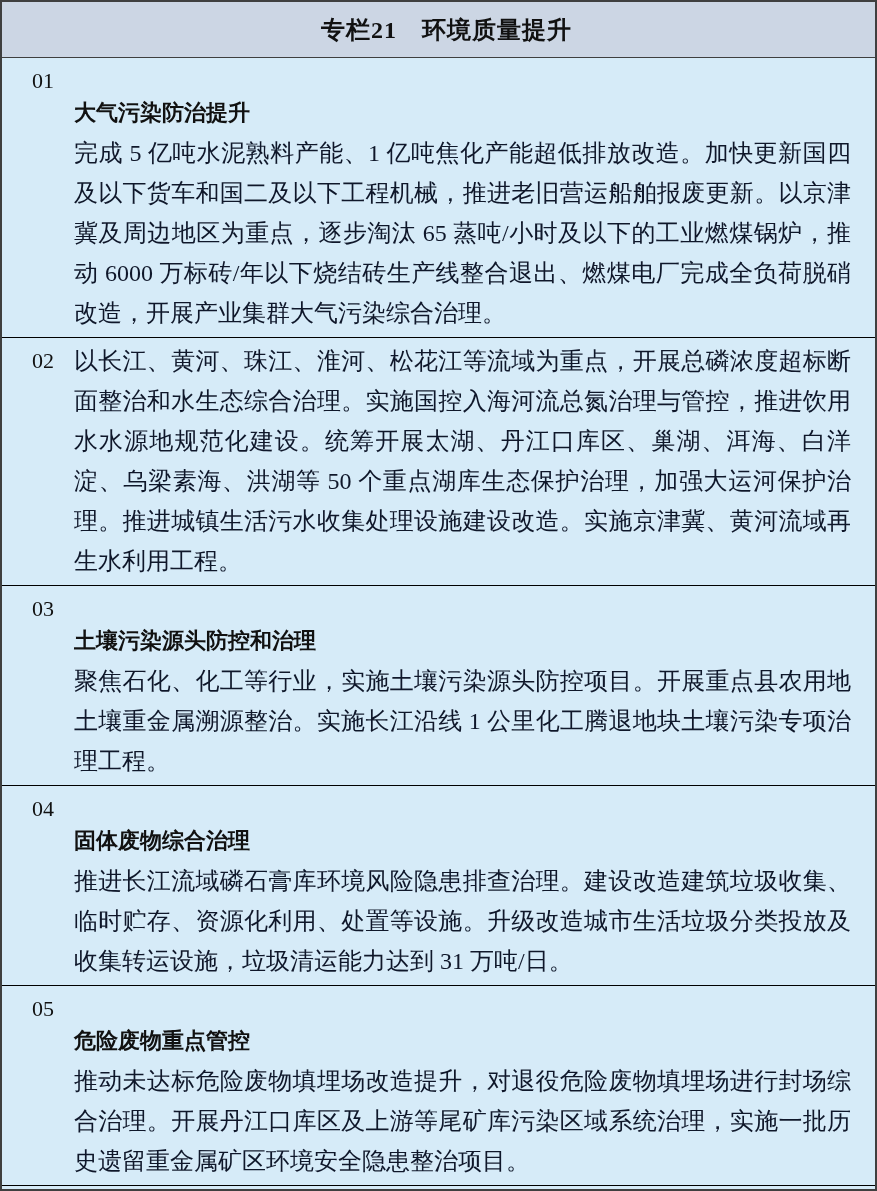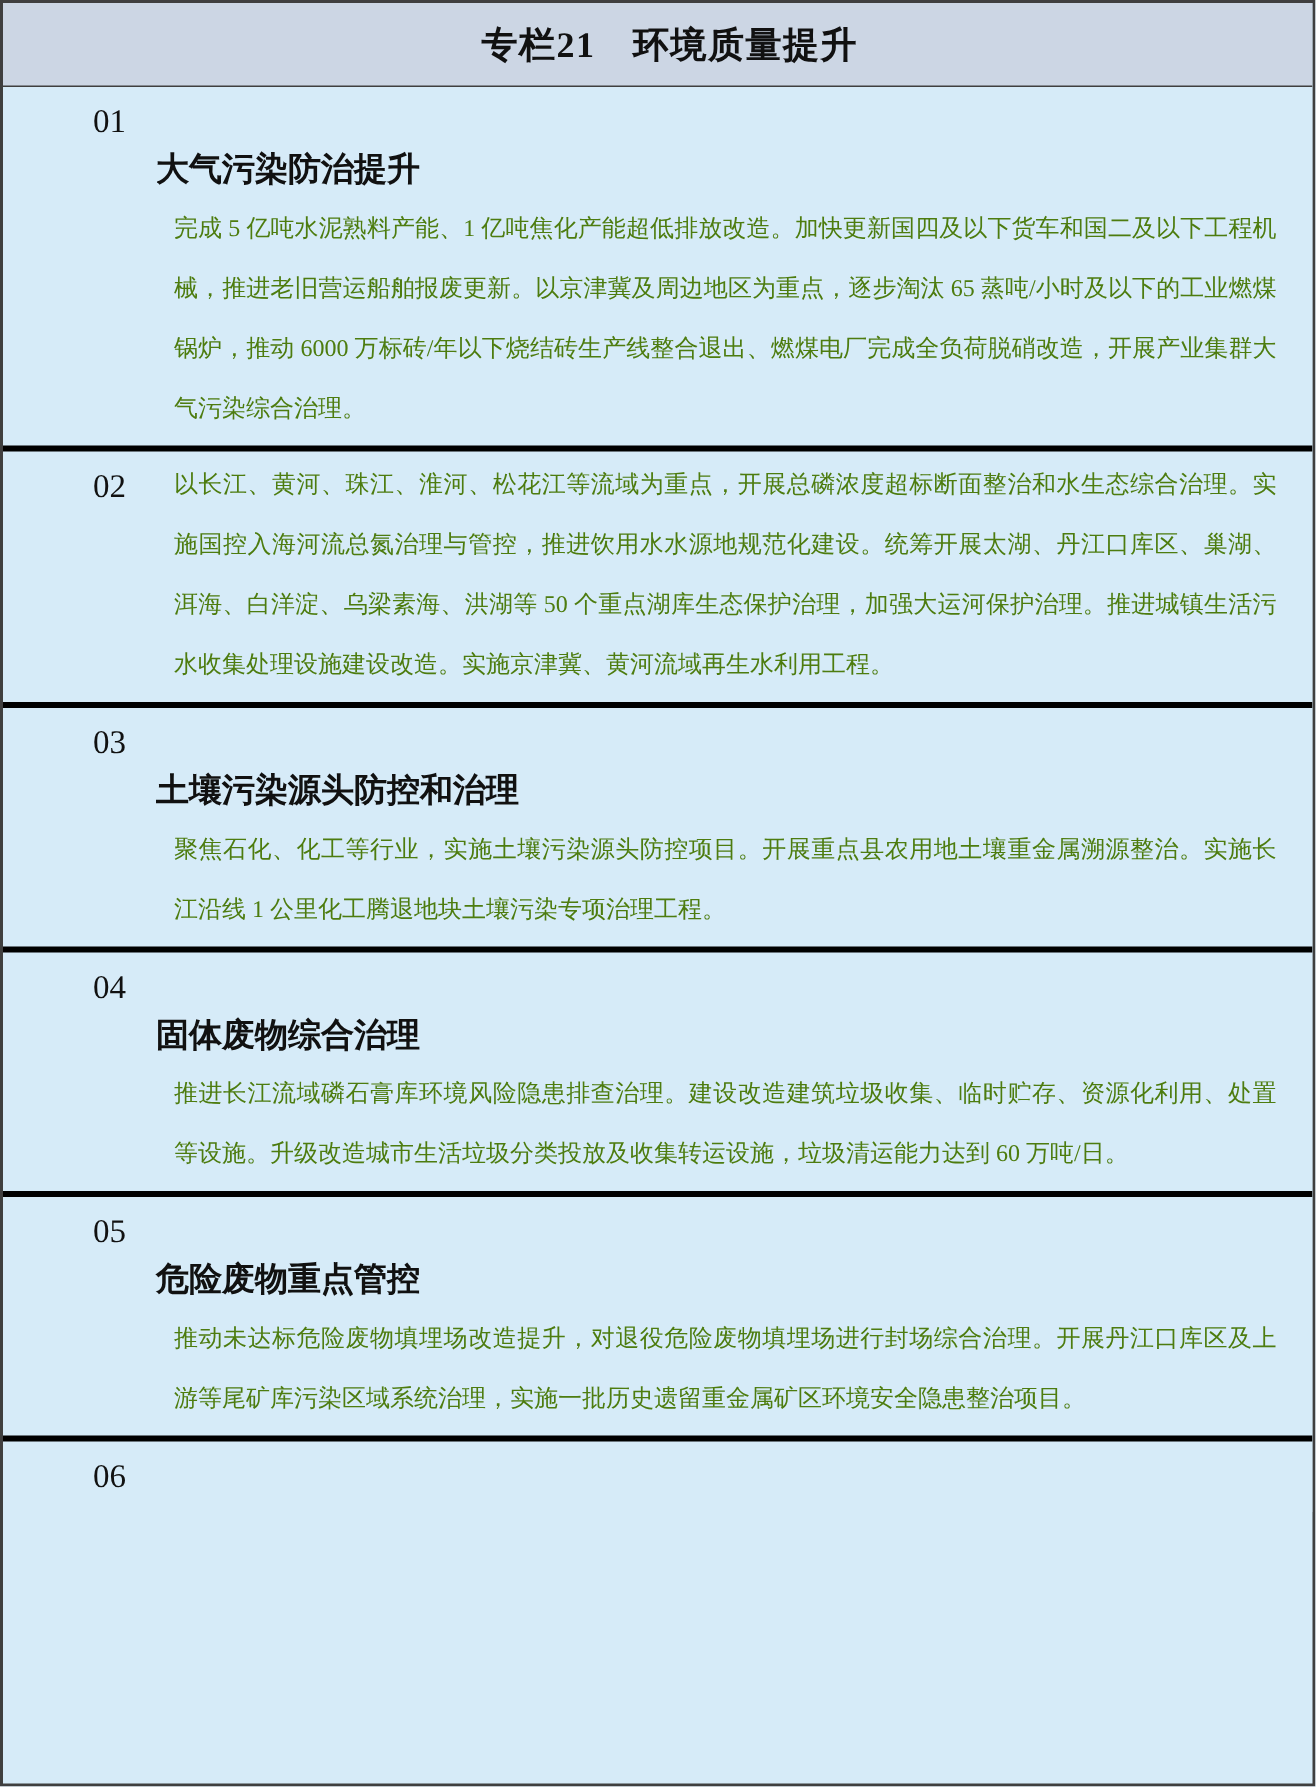--- a/index.html
+++ b/index.html
@@ -35,49 +35,47 @@
     color: #111111;
     letter-spacing: 1px;
   }
   .section {
     box-sizing: border-box;
     display: flex;
     padding: 3px 24px 4px 30px;
     background: #d6ebf8;
   }
   .section + .section {
-    border-top: 4px solid #000000;
+    border-top: 1px solid #000000;
     font-family: Liberation Serif, serif;
   }
   .section-number {
     flex: 0 0 42px;
     width: 42px;
     font-size: 22px;
     line-height: 40px;
     color: #111111;
     font-weight: normal;
-    margin-left: 30px;
   }
   .section-content {
     flex: 1 1 auto;
     min-width: 0;
   }
   .section-heading {
     font-size: 22px;
     line-height: 40px;
     font-weight: bold;
     color: #111111;
     margin-top: 32px;
   }
   .section-body {
-    font-size: 16px;
+    font-size: 24px;
     line-height: 40px;
-    color: #4d7c0f;
+    color: #0f172a;
     text-align: justify;
-    margin-left: 12px;
   }
 </style>
 </head>
 <body>
 
 <div class="panel">
 
   <div class="panel-header">
     <div class="panel-title">专栏21　环境质量提升</div>
   </div>
@@ -102,21 +100,21 @@
     <div class="section-content">
       <div class="section-heading">土壤污染源头防控和治理</div>
       <div class="section-body">聚焦石化、化工等行业，实施土壤污染源头防控项目。开展重点县农用地土壤重金属溯源整治。实施长江沿线 1 公里化工腾退地块土壤污染专项治理工程。</div>
     </div>
   </div>
 
   <div class="section">
     <div class="section-number">04</div>
     <div class="section-content">
       <div class="section-heading">固体废物综合治理</div>
-      <div class="section-body">推进长江流域磷石膏库环境风险隐患排查治理。建设改造建筑垃圾收集、临时贮存、资源化利用、处置等设施。升级改造城市生活垃圾分类投放及收集转运设施，垃圾清运能力达到 60 万吨/日。</div>
+      <div class="section-body">推进长江流域磷石膏库环境风险隐患排查治理。建设改造建筑垃圾收集、临时贮存、资源化利用、处置等设施。升级改造城市生活垃圾分类投放及收集转运设施，垃圾清运能力达到 31 万吨/日。</div>
     </div>
   </div>
 
   <div class="section">
     <div class="section-number">05</div>
     <div class="section-content">
       <div class="section-heading">危险废物重点管控</div>
       <div class="section-body">推动未达标危险废物填埋场改造提升，对退役危险废物填埋场进行封场综合治理。开展丹江口库区及上游等尾矿库污染区域系统治理，实施一批历史遗留重金属矿区环境安全隐患整治项目。</div>
     </div>
   </div>

